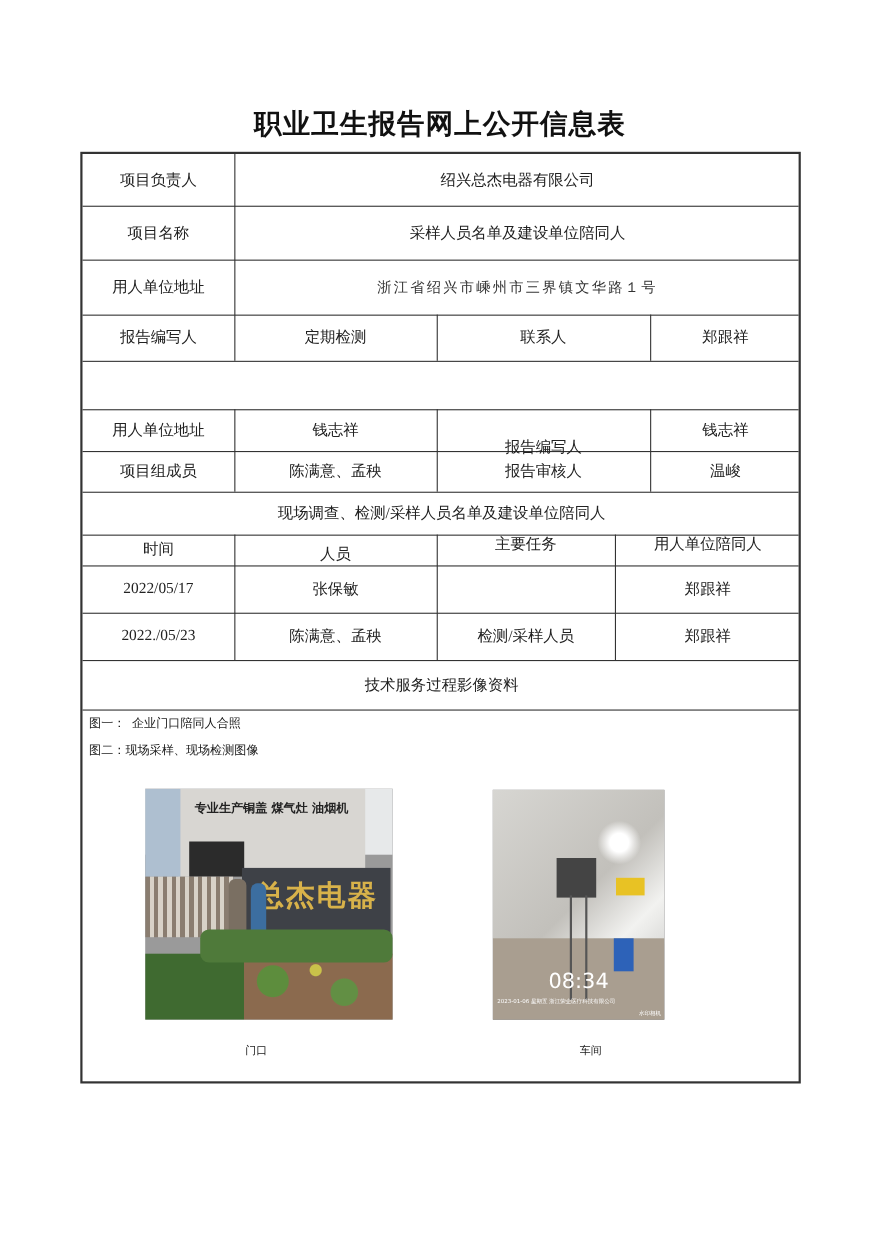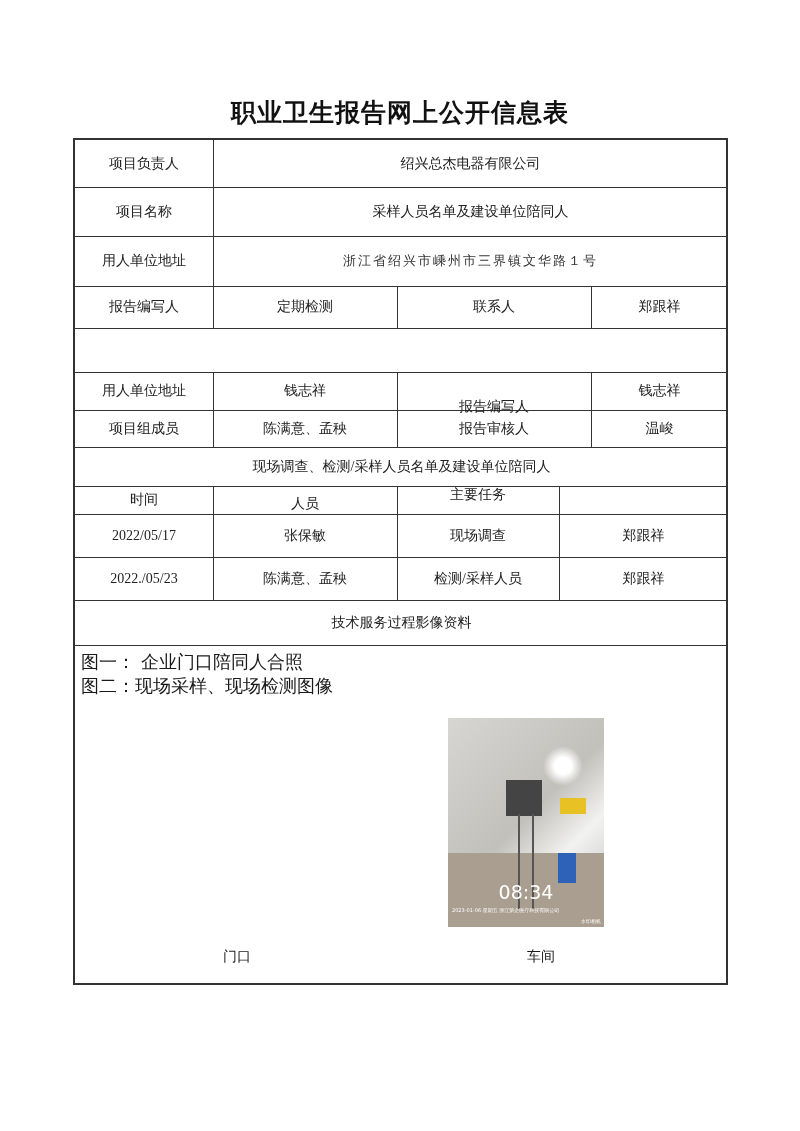--- a/index.html
+++ b/index.html
@@ -7,21 +7,21 @@
          font-family: "Liberation Serif", "DejaVu Serif", serif; color: #1a1a1a; }
   .title { position: absolute; left: 0; width: 800px; top: 96px; text-align: center;
            font-size: 25px; font-weight: bold; letter-spacing: 1px; color: #111; }
   .tbl { position: absolute; left: 73px; top: 138px; width: 655px; height: 847px;
          border: 2px solid #333; box-sizing: border-box; }
   .cell { position: absolute; display: flex; align-items: center; justify-content: center;
           font-size: 14px; box-sizing: border-box; color: #222; }
   .hl { position: absolute; left: 0; right: 0; height: 0; border-top: 1.5px solid #333; }
   .vl { position: absolute; width: 0; border-left: 1.5px solid #333; }
   .addr { letter-spacing: 2px; color: #333; font-family: "DejaVu Sans", sans-serif; font-size: 13px; }
-  .fig-line { position: absolute; left: 6px; font-size: 18px; }
+  .fig-line { position: absolute; left: 6px; font-size: 11px; }
   .photo { position: absolute; overflow: hidden; }
   
   .p1 { left: 57px; top: 577px; width: 225px; height: 210px; background: #9a9a9a; }
   .p1 .sky { position: absolute; left: 0; top: 0; width: 100%; height: 60px; background: #e7e9ea; }
   .p1 .bldg { position: absolute; left: 30px; top: 0; width: 170px; height: 80px; background: #d8d6d2; }
   .p1 .bldg-sign { position: absolute; left: 45px; top: 10px; font-size: 11px; font-weight: bold; color: #222;
                    font-family: "DejaVu Sans", sans-serif; white-space: nowrap; }
   .p1 .side { position: absolute; left: 0; top: 0; width: 32px; height: 80px; background: #aebfd0; }
   .p1 .awning { position: absolute; left: 40px; top: 48px; width: 50px; height: 32px; background: #2b2b2b; }
   .p1 .gate { position: absolute; left: 0; top: 80px; width: 80px; height: 55px;
@@ -49,21 +49,21 @@
   .p2 .tripod { position: absolute; left: 70px; top: 96px; width: 12px; height: 95px;
                 border-left: 2px solid #555; border-right: 2px solid #555; }
   .p2 .bin { position: absolute; left: 112px; top: 80px; width: 26px; height: 16px; background: #e8c224; }
   .p2 .box { position: absolute; left: 110px; top: 135px; width: 18px; height: 30px; background: #2d62b8; }
   .p2 .time { position: absolute; left: 0; width: 100%; top: 163px; text-align: center; color: #fff;
               font-family: "DejaVu Sans", sans-serif; font-size: 19px; }
   .p2 .stamp { position: absolute; left: 4px; top: 189px; font-size: 5px; color: #fff; white-space: nowrap;
                font-family: "DejaVu Sans", sans-serif; }
   .p2 .brand { position: absolute; right: 3px; top: 200px; font-size: 5px; color: #fff; white-space: nowrap;
                font-family: "DejaVu Sans", sans-serif; }
-  .caption { position: absolute; font-size: 14px; }
+  .caption { position: absolute; font-size: 10px; }
 </style>
 </head>
 <body>
 
 <div class="title">职业卫生报告网上公开信息表</div>
 
 <div class="tbl">
 
   <div class="hl" style="top:47px"></div>
   <div class="hl" style="top:96px"></div>
@@ -108,40 +108,55 @@
   <div class="cell" style="left:516px; top:232px; width:137px; height:38px">钱志祥</div>
   <div class="cell" style="left:0; top:270px; width:138px; height:37px">项目组成员</div>
   <div class="cell" style="left:138px; top:270px; width:184px; height:37px">陈满意、孟秧</div>
   <div class="cell" style="left:322px; top:270px; width:194px; height:37px">报告审核人</div>
   <div class="cell" style="left:516px; top:270px; width:137px; height:37px">温峻</div>
 
   <div class="cell" style="left:0; top:307px; width:653px; height:39px">现场调查、检测/采样人员名单及建设单位陪同人</div>
   <div class="cell" style="left:138px; top:350px; width:184px; height:28px">人员</div>
   <div class="cell" style="left:0; top:346px; width:138px; height:28px">时间</div>
   <div class="cell" style="left:322px; top:344px; width:162px; height:22px">主要任务</div>
+  <div class="cell" style="left:484px; top:344px; width:169px; height:22px">用人单位陪同人</div>
 
   <div class="cell" style="left:0; top:374px; width:138px; height:43px">2022/05/17</div>
   <div class="cell" style="left:138px; top:374px; width:184px; height:43px">张保敏</div>
-  <div class="cell" style="left:322px; top:374px; width:162px; height:43px">现场调查</div>
   <div class="cell" style="left:484px; top:374px; width:169px; height:43px">郑跟祥</div>
 
   <div class="cell" style="left:0; top:417px; width:138px; height:43px">2022./05/23</div>
   <div class="cell" style="left:138px; top:417px; width:184px; height:43px">陈满意、孟秧</div>
   <div class="cell" style="left:322px; top:417px; width:162px; height:43px">检测/采样人员</div>
   <div class="cell" style="left:484px; top:417px; width:169px; height:43px">郑跟祥</div>
 
   <div class="cell" style="left:0; top:460px; width:653px; height:45px">技术服务过程影像资料</div>
 
   <div class="fig-line" style="top:510px">
     <span>图一：</span><span style="margin-left:6px">企业门口陪同人合照</span>
   </div>
   <div class="fig-line" style="top:534px">
     <span>图二：</span><span>现场采样、现场检测图像</span>
   </div>
 
+  <div class="photo p1">
+    <div class="sky"></div>
+    <div class="bldg"></div>
+    <div class="side"></div>
+    <div class="bldg-sign">专业生产铜盖  煤气灶  油烟机</div>
+    <div class="awning"></div>
+    <div class="gate"></div>
+    <div class="wall"></div>
+    <div class="wall-text">总杰电器</div>
+    <div class="man"></div>
+    <div class="woman"></div>
+    <div class="ground"></div>
+    <div class="hedge"></div>
+    <div class="plants"></div>
+  </div>
 
   <div class="photo p2">
     <div class="wall"></div>
     <div class="light"></div>
     <div class="floor"></div>
     <div class="bin"></div>
     <div class="box"></div>
     <div class="device"></div>
     <div class="tripod"></div>
     <div class="time">08:34</div>

